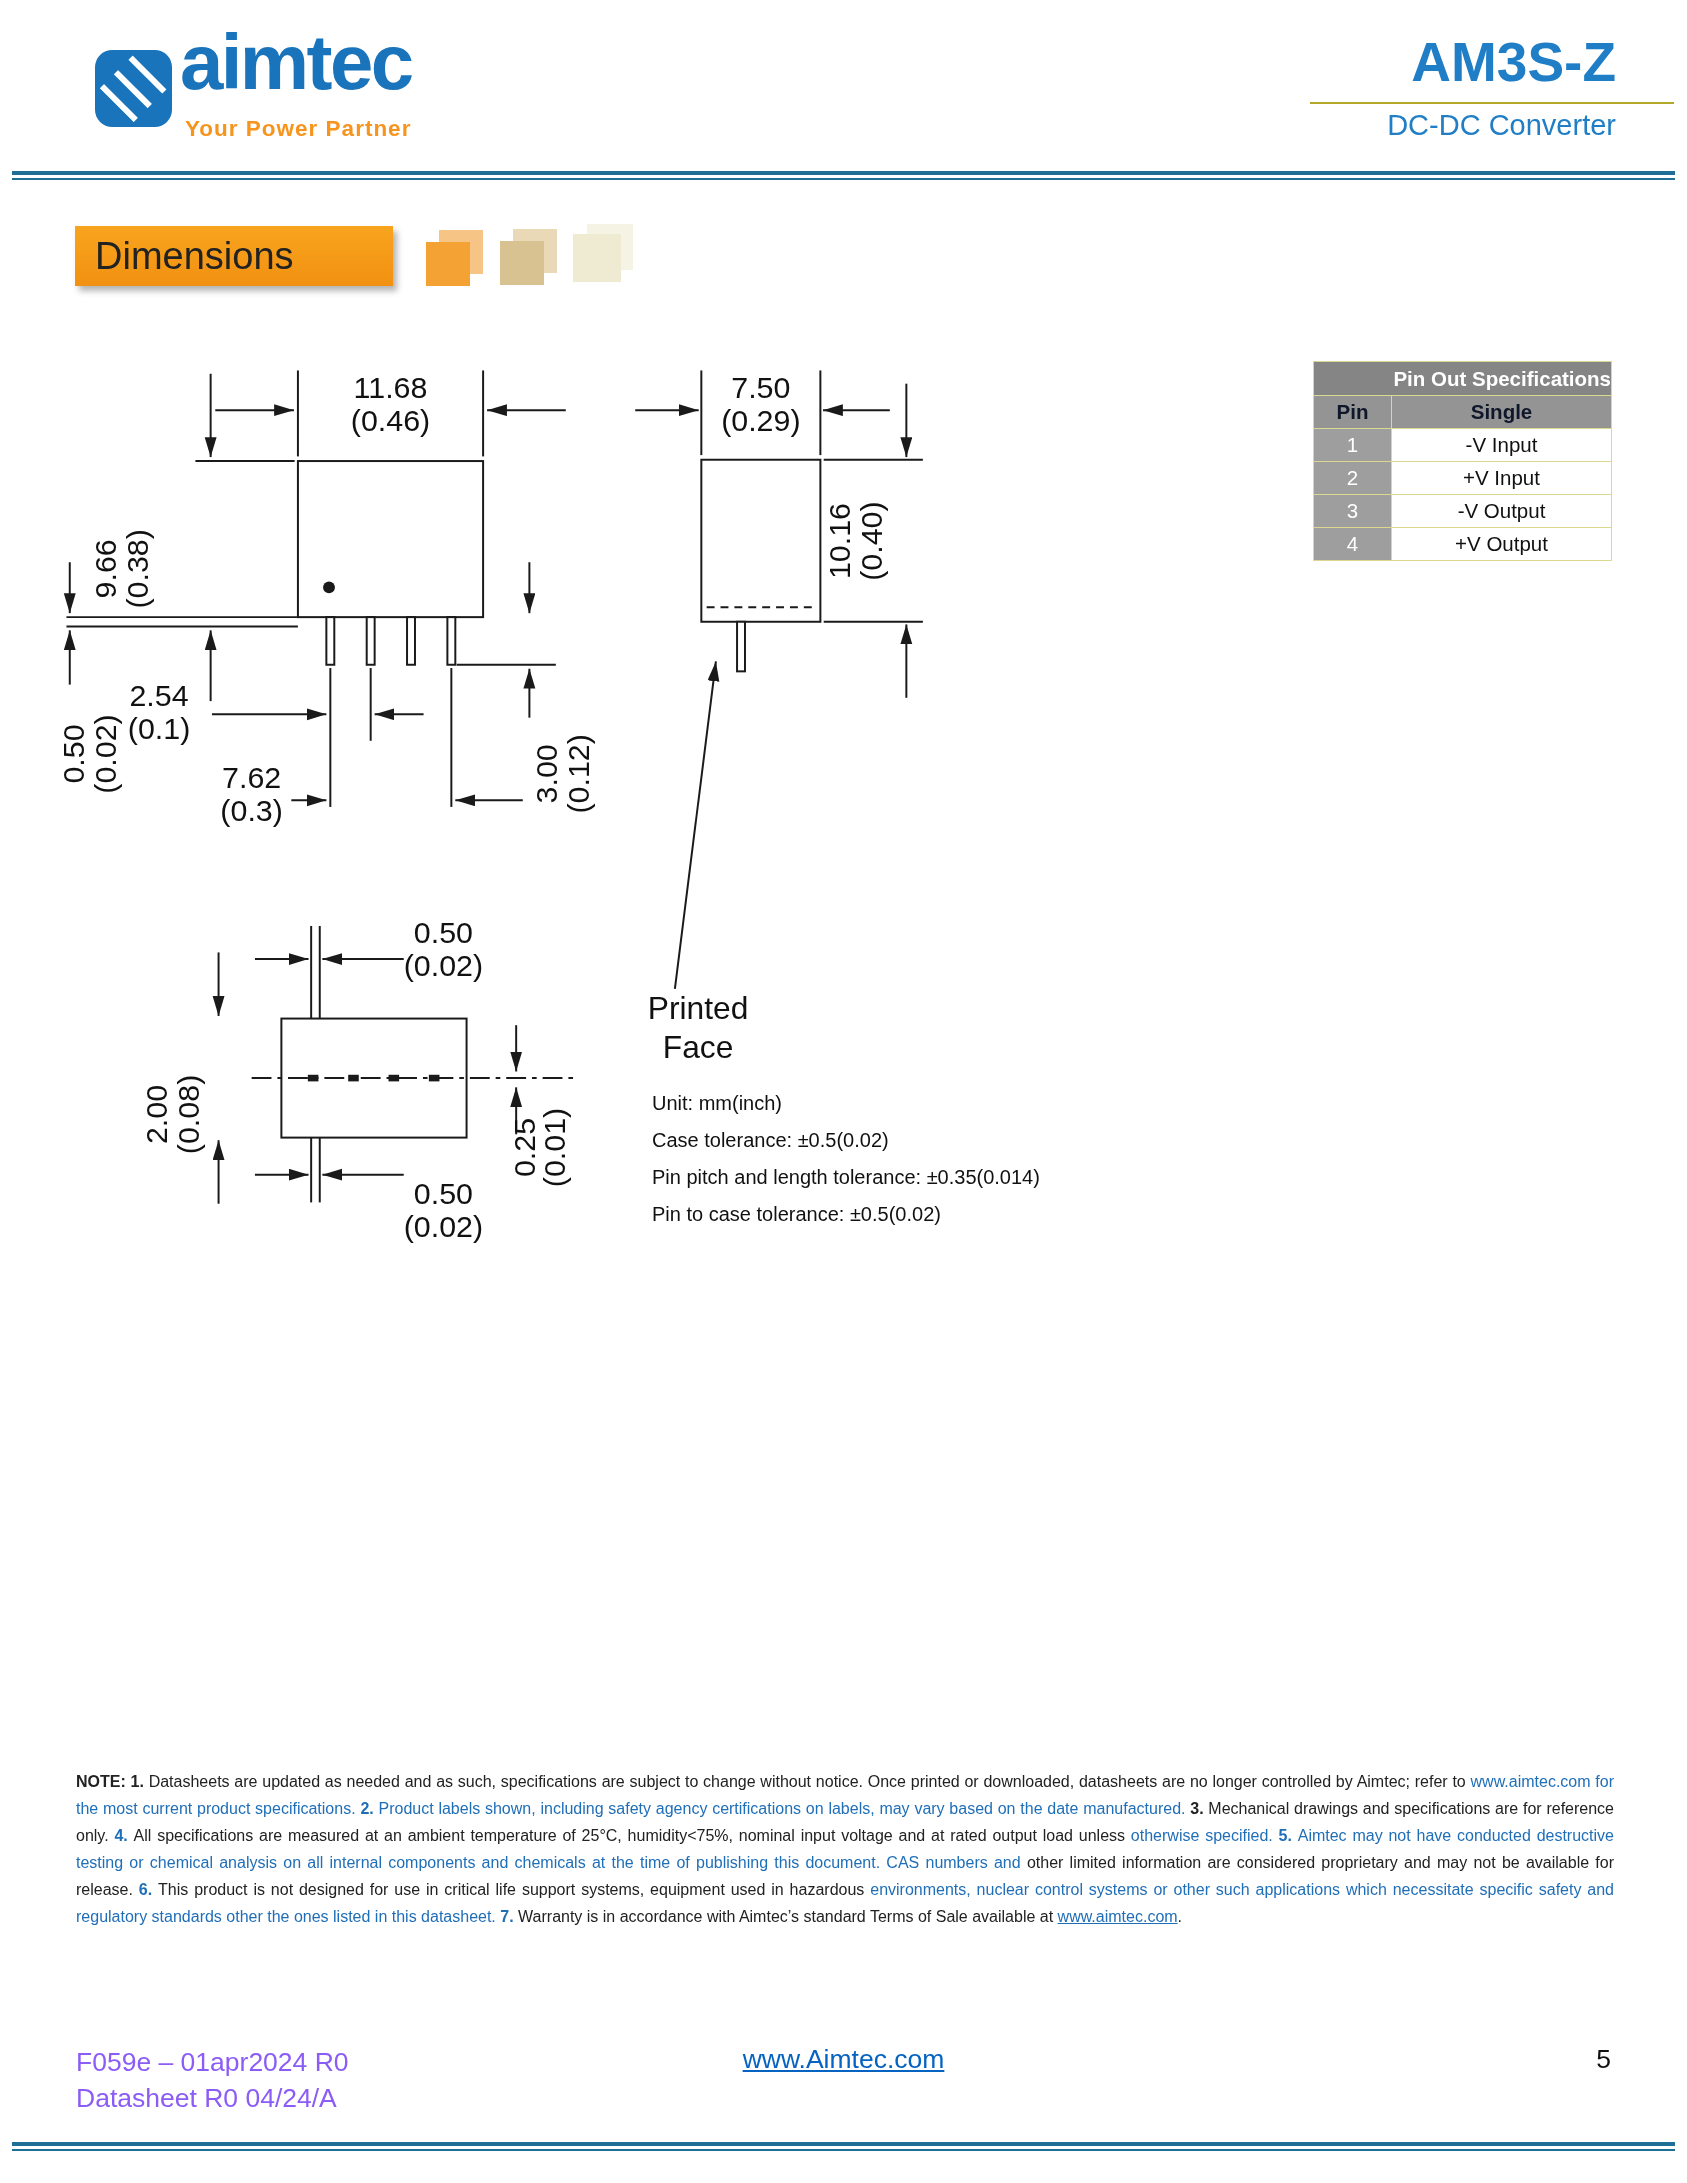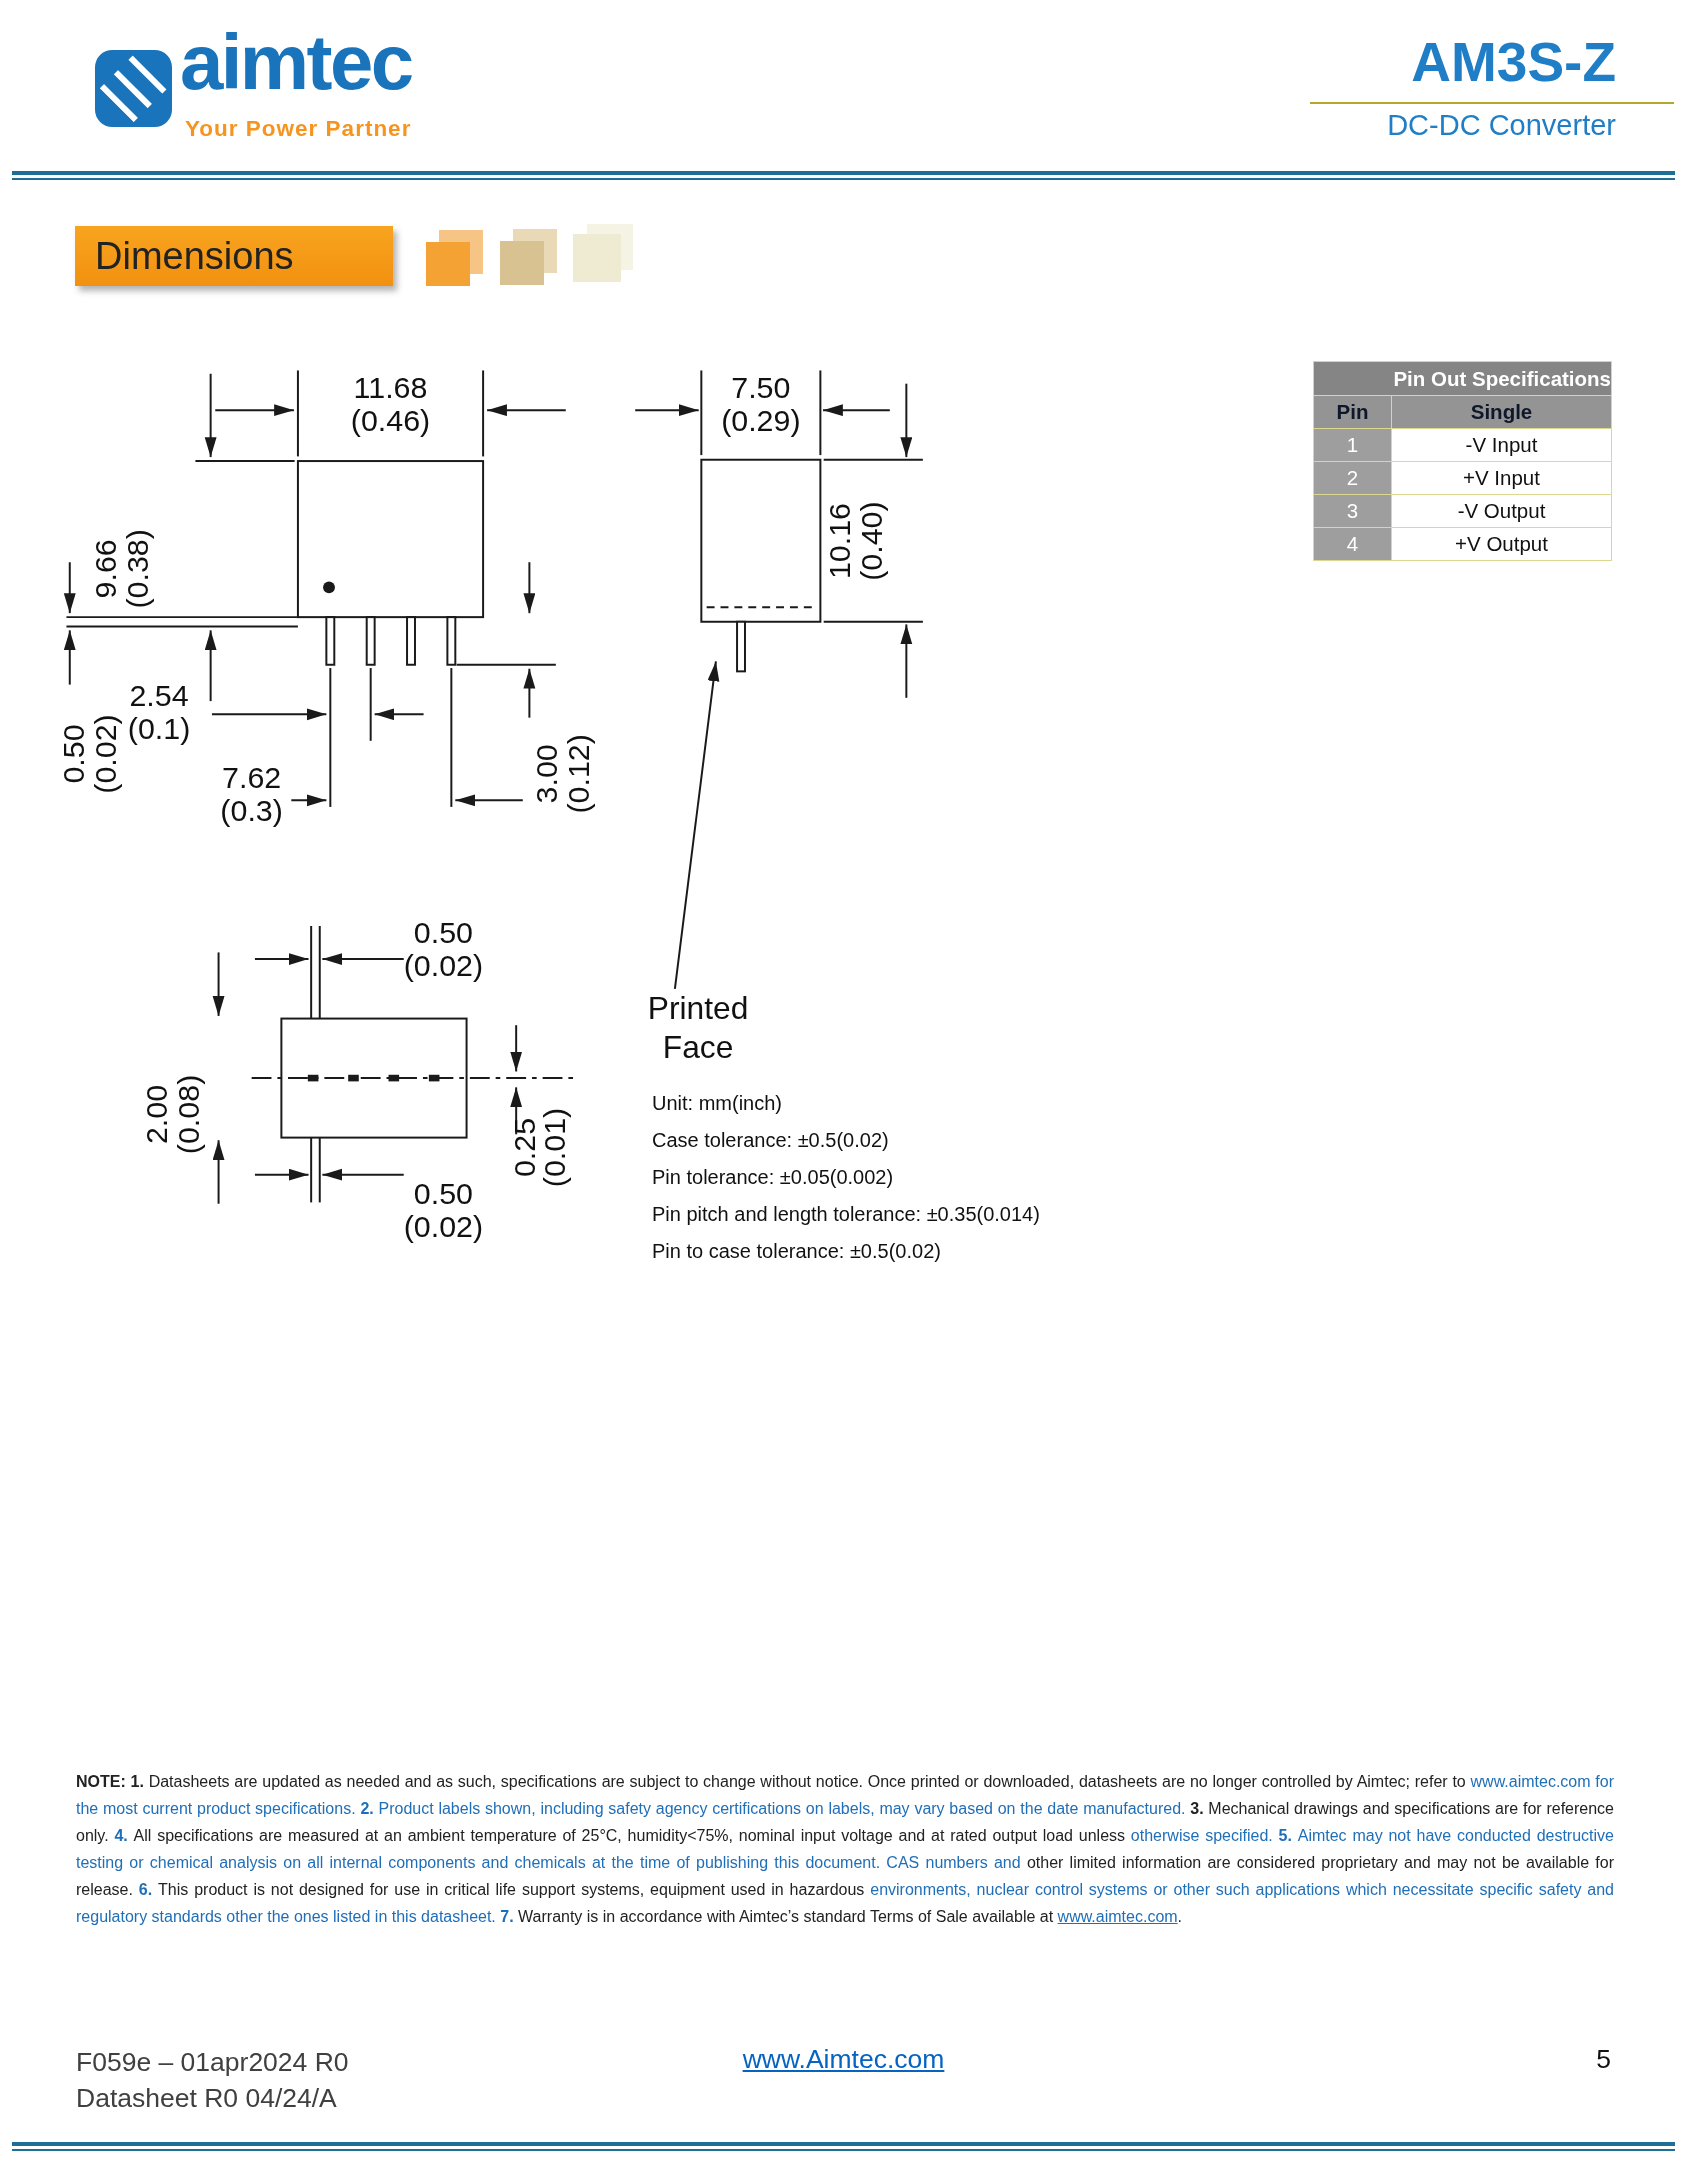--- a/index.html
+++ b/index.html
@@ -61,21 +61,21 @@
 
   
   .note{position:absolute;left:76px;top:1768px;width:1538px;font-size:16px;
         line-height:27px;text-align:justify;color:#222}
   .note .b{font-weight:bold}
   .note .bl{color:#1f6eb8}
   .note .k{color:#222}
   .note a.bl{color:#1f6eb8}
 
   
-  .foot-doc{position:absolute;left:76px;top:2044px;font-size:26.5px;line-height:36px;color:#404040}
+  .foot-doc{position:absolute;left:76px;top:2044px;font-size:26.5px;line-height:36px;color:#8b5cf6}
   .foot-web{position:absolute;left:0;top:2044px;width:1687px;text-align:center;font-size:26.5px}
   .foot-web a{color:#0563c1}
   .foot-page{position:absolute;right:76px;top:2044px;font-size:26.5px;color:#111}
 </style>
 </head>
 <body>
 
 <div class="page">
 
   <div class="abs" style="left:93px;top:48px">
@@ -242,21 +242,20 @@
       <text x="590" y="1300">0.50</text>
       <text x="590" y="1350">(0.02)</text>
       <text transform="translate(728 1215) rotate(-90)">0.25</text>
       <text transform="translate(774 1215) rotate(-90)">(0.01)</text>
     </g>
   </svg>
 
   <div class="tol">
     <div>Unit: mm(inch)</div>
     <div>Case tolerance: ±0.5(0.02)</div>
-    <div>Pin tolerance: ±0.05(0.002)</div>
     <div>Pin pitch and length tolerance: ±0.35(0.014)</div>
     <div>Pin to case tolerance: ±0.5(0.02)</div>
   </div>
 
   <p class="note"><span class="b k">NOTE: 1. </span><span class="k">Datasheets are updated as needed and as such, specifications are subject to change without notice.  Once printed or downloaded, datasheets are no longer controlled by Aimtec; refer to </span><span class="bl">www.aimtec.com for the most current product specifications.  </span><span class="b bl">2. </span><span class="bl">Product labels shown, including safety agency certifications on labels, may vary based on the date manufactured. </span><span class="b k">3. </span><span class="k">Mechanical drawings and specifications are for reference only. </span><span class="b bl">4. </span><span class="k">All specifications are measured at an ambient temperature of 25°C, humidity&lt;75%, nominal input voltage and at rated output load unless </span><span class="bl">otherwise specified. </span><span class="b bl">5. </span><span class="bl">Aimtec may not have conducted destructive testing or chemical analysis on all internal components and chemicals at the time of publishing this document. CAS numbers and </span><span class="k">other limited information are considered proprietary and may not be available for release. </span><span class="b bl">6. </span><span class="k">This product is not designed for use in critical life support systems, equipment used in hazardous </span><span class="bl">environments, nuclear control systems or other such applications which necessitate specific safety and regulatory standards other the ones listed in this datasheet. </span><span class="b bl">7. </span><span class="k">Warranty is in accordance with </span><span class="k">Aimtec’s standard Terms of Sale available at </span><a href="#" class="bl" style="text-decoration:underline">www.aimtec.com</a><span class="k">.</span></p>
 
   <div class="foot-doc">
     <div>F059e – 01apr2024 R0</div>
     <div>Datasheet R0 04/24/A</div>
   </div>

